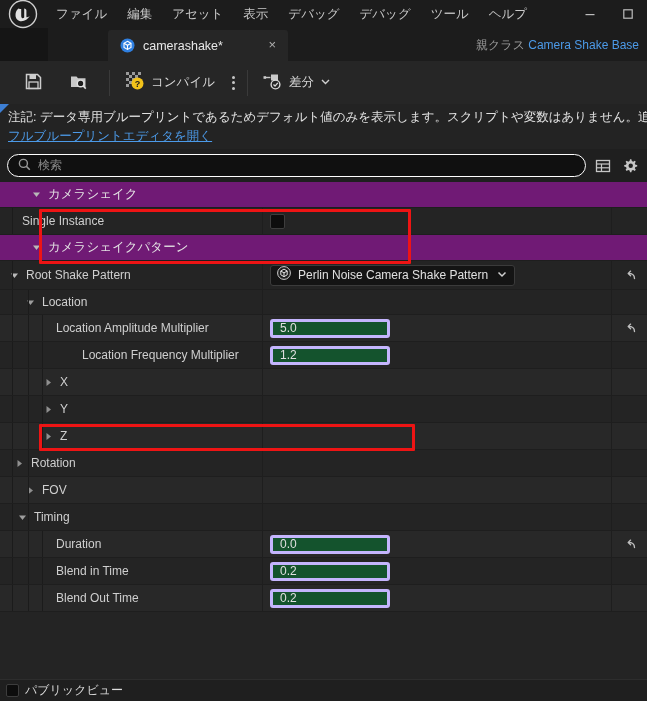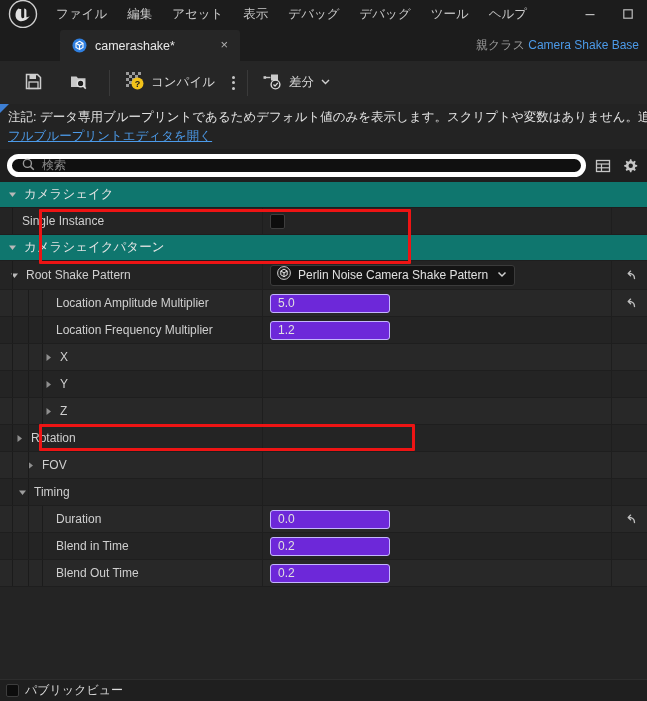--- a/index.html
+++ b/index.html
@@ -33,21 +33,21 @@
   }
   .win-ctrls { position: absolute; right: 0; top: 0; height: 28px; display: flex; }
   .win-btn {
     width: 38px; height: 28px; display: flex; align-items: center; justify-content: center;
     color: #bdbdbd; font-size: 12px;
   }
 
   
   .tabstrip {
     height: 33px; flex: 0 0 33px; background: #1c1c1c; display: flex; align-items: flex-end;
-    position: relative; padding-left: 60px;
+    position: relative; padding-left: 60px; margin-left: 48px;
   }
   .tab {
     height: 31px; display: flex; align-items: center; gap: 8px;
     padding: 0 10px 0 12px; background: #262626; border-top-left-radius: 3px;
     border-top-right-radius: 3px; min-width: 180px;
   }
   .tab-icon { width: 15px; height: 15px; flex: 0 0 15px; }
   .tab-title { font-size: 12.5px; color: #e8e8e8; flex: 1; white-space: nowrap; }
   .tab-close { font-size: 13px; color: #b0b0b0; padding: 0 2px 2px 2px; line-height: 1; }
   .parent-class {
@@ -86,34 +86,34 @@
     font-size: 12.5px; color: #4c9ae8; text-decoration: underline; line-height: 18px;
     white-space: nowrap; display: inline-block;
   }
 
   
   .searchrow {
     flex: 0 0 33px; background: #1f1f1f; display: flex; align-items: center;
     padding: 0 7px; gap: 7px;
   }
   .searchbox {
-    flex: 1; height: 23px; background: #101010; border: 5px solid #ffffff;
+    flex: 1; height: 23px; background: #101010; border: 1px solid #ffffff;
     border-radius: 12px; display: flex; align-items: center; padding: 0 10px; gap: 7px;
   }
   .search-ph { font-size: 12px; color: #8a8a8a; }
   .sr-icon { width: 20px; height: 22px; display: flex; align-items: center; justify-content: center; }
 
   
   .tree { flex: 1 1 auto; background: #242424; overflow: hidden; position: relative; }
 
   .row {
     display: flex; align-items: stretch; height: 27px; position: relative;
     border-bottom: 1px solid #1e1e1e;
   }
-  .row.cat { background: #0f766e; height: 26px; }
+  .row.cat { background: #701a75; height: 26px; padding-left: 24px; }
   .row.alt { background: #282828; }
   .row.plain { background: #242424; }
 
   .namecell {
     display: flex; align-items: center; gap: 5px; width: 262px; flex: 0 0 262px;
     position: relative; overflow: hidden;
   }
   .valcell { flex: 1 1 auto; display: flex; align-items: center; padding-left: 7px;
              border-left: 1px solid #1e1e1e; }
   .resetcell { width: 36px; flex: 0 0 36px; display: flex; align-items: center;
@@ -135,21 +135,21 @@
     border-radius: 2px;
   }
 
   .combo {
     width: 245px; height: 21px; background: #141414; border: 1px solid #3b3b3b;
     border-radius: 3px; display: flex; align-items: center; gap: 7px; padding: 0 6px;
   }
   .combo-txt { flex: 1; font-size: 12px; color: #e0e0e0; white-space: nowrap; }
 
   .numfield {
-    width: 120px; height: 19px; background: #6d28d9; border: 1px solid #c4b5fd;
+    width: 120px; height: 19px; background: #14532d; border: 3px solid #c4b5fd;
     border-radius: 3px; display: flex; align-items: center; padding: 0 7px;
   }
   .numfield span { font-size: 12px; color: #e0e0e0; }
 
   .reset-ico { width: 14px; height: 14px; }
 
   
   .hl {
     position: absolute; border: 3px solid #ee1414; pointer-events: none; z-index: 30;
     border-radius: 1px;
@@ -391,20 +391,36 @@
       </div>
       <div class="resetcell">
         <span class="reset-ico">
           <svg width="14" height="14" viewBox="0 0 14 14">
             <path d="M11.5 10.5 C11.5 7.3 9.3 5.4 5.2 5.4 M5.2 5.4 L7.6 3.1 M5.2 5.4 L7.6 7.7" fill="none" stroke="#bfbfbf" stroke-width="1.35" stroke-linecap="round"></path>
           </svg>
         </span>
       </div>
     </div>
 
+    <div class="row plain" style="height:25px">
+      <div class="namecell" style="padding-left:24px">
+        <div class="guides">
+          <div class="guide" style="left:12px"></div>
+            <div class="guide" style="left:28px"></div>
+        </div>
+        <span class="arrow">
+          <svg width="9" height="9" viewBox="0 0 9 9">
+              <path d="M1 2.5 L8 2.5 L4.5 7 Z" fill="#9e9e9e"></path>
+            </svg>
+        </span>
+        <span class="lbl">Location</span>
+      </div>
+      <div class="valcell"></div>
+      <div class="resetcell"></div>
+    </div>
 
     <div class="row alt">
       <div class="namecell" style="padding-left:56px">
         <div class="guides">
           <div class="guide" style="left:12px"></div>
             <div class="guide" style="left:28px"></div>
           <div class="guide" style="left:42px"></div>
         </div>
         <span class="lbl">Location Amplitude Multiplier</span>
       </div>
@@ -416,21 +432,21 @@
       <div class="resetcell">
         <span class="reset-ico">
           <svg width="14" height="14" viewBox="0 0 14 14">
             <path d="M11.5 10.5 C11.5 7.3 9.3 5.4 5.2 5.4 M5.2 5.4 L7.6 3.1 M5.2 5.4 L7.6 7.7" fill="none" stroke="#bfbfbf" stroke-width="1.35" stroke-linecap="round"></path>
           </svg>
         </span>
       </div>
     </div>
 
     <div class="row plain">
-      <div class="namecell" style="padding-left:56px">
+      <div class="namecell" style="padding-left:82px">
         <div class="guides">
           <div class="guide" style="left:12px"></div>
             <div class="guide" style="left:28px"></div>
           <div class="guide" style="left:42px"></div>
         </div>
         <span class="lbl">Location Frequency Multiplier</span>
       </div>
       <div class="valcell">
         <div class="numfield">
           <span>1.2</span>

